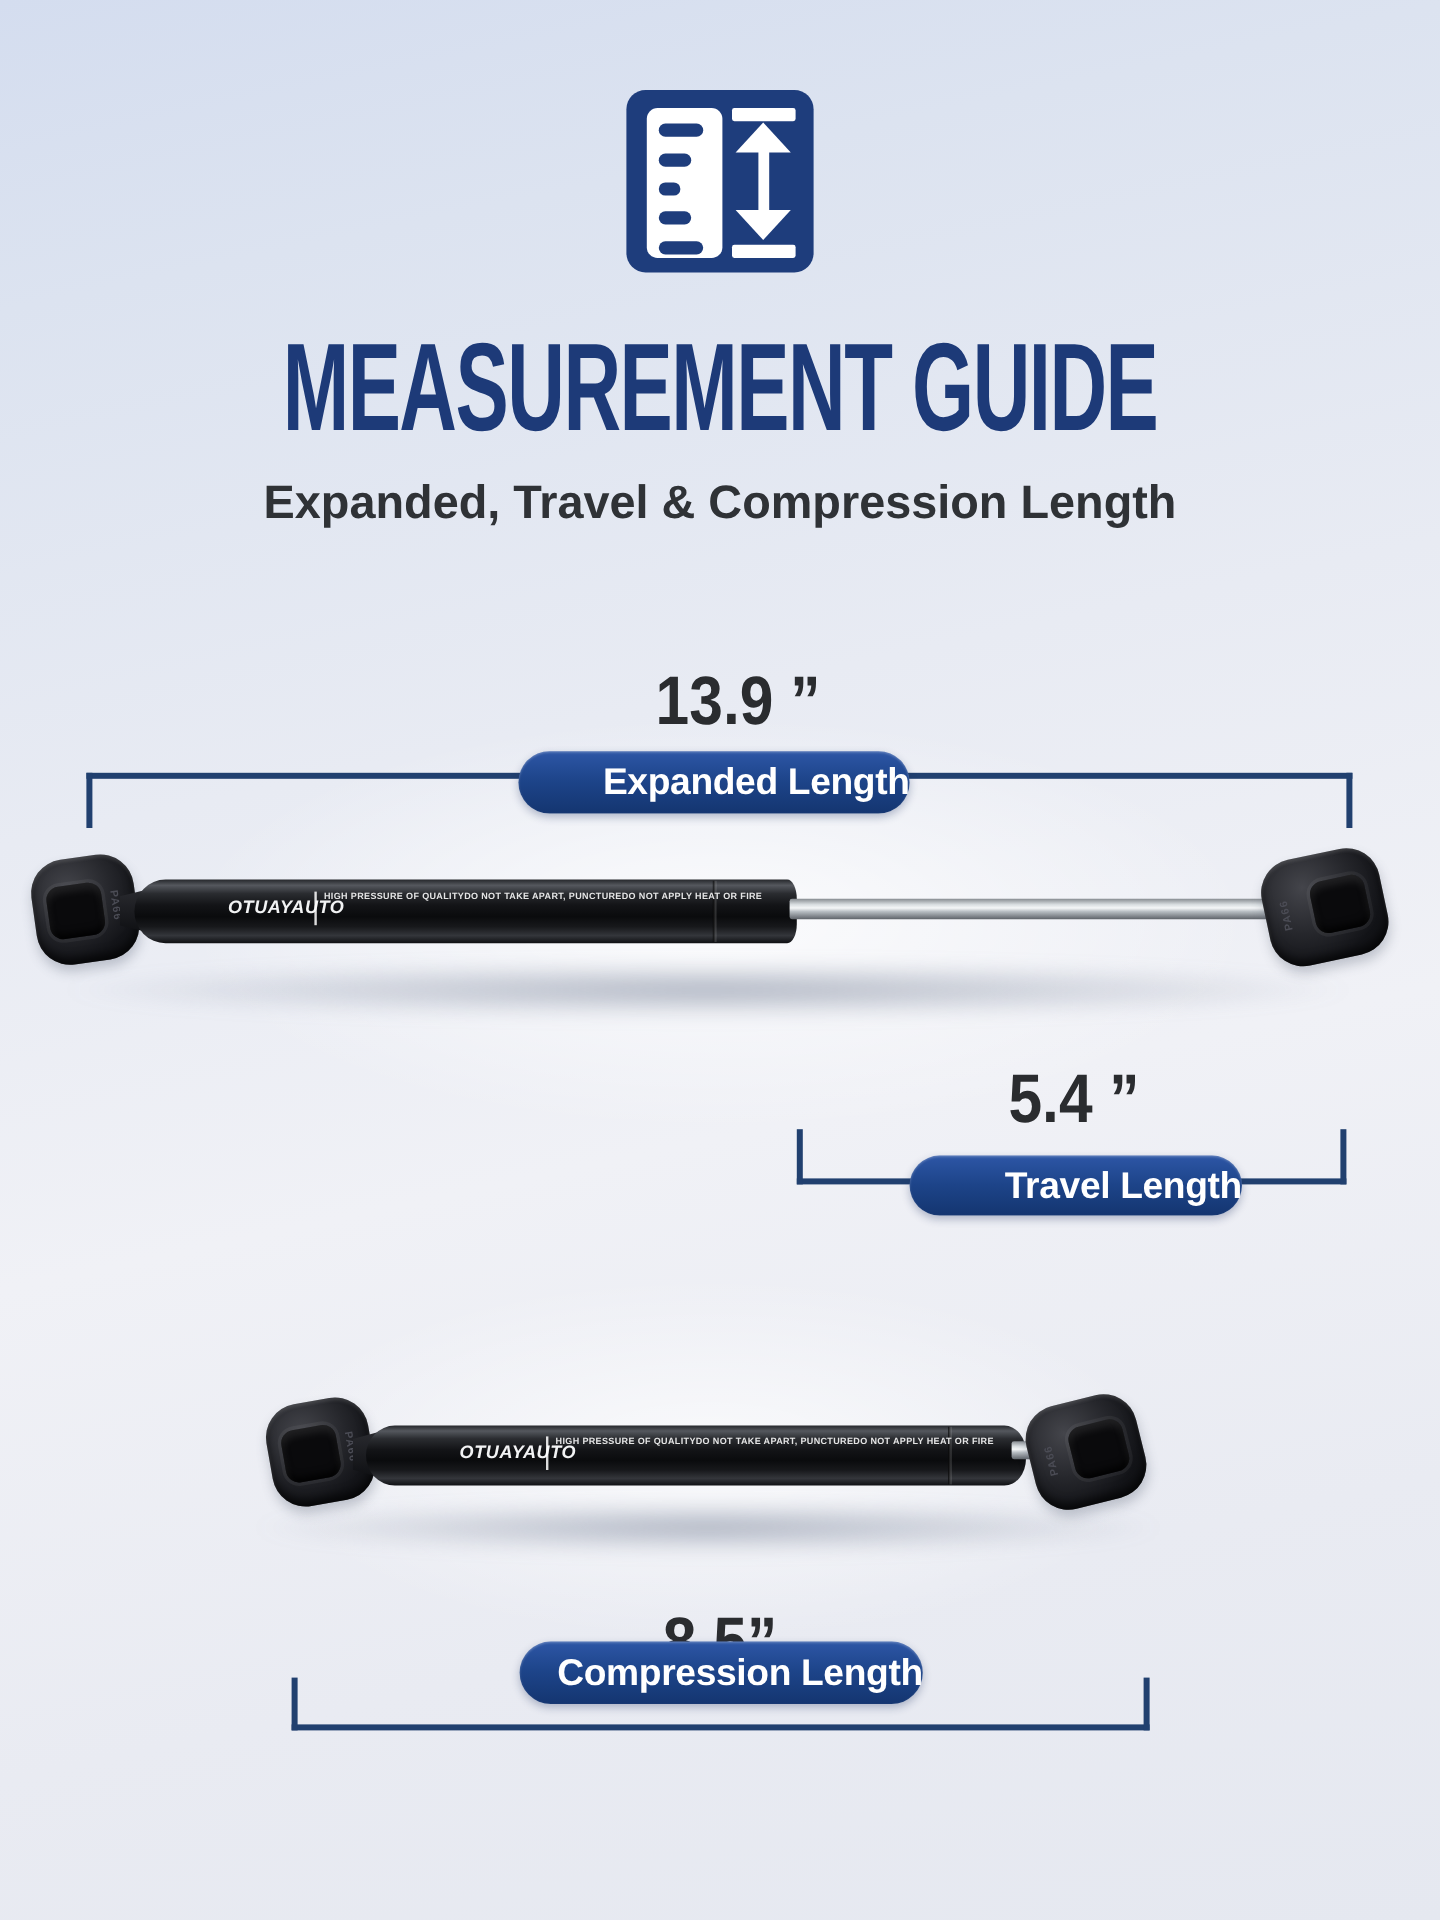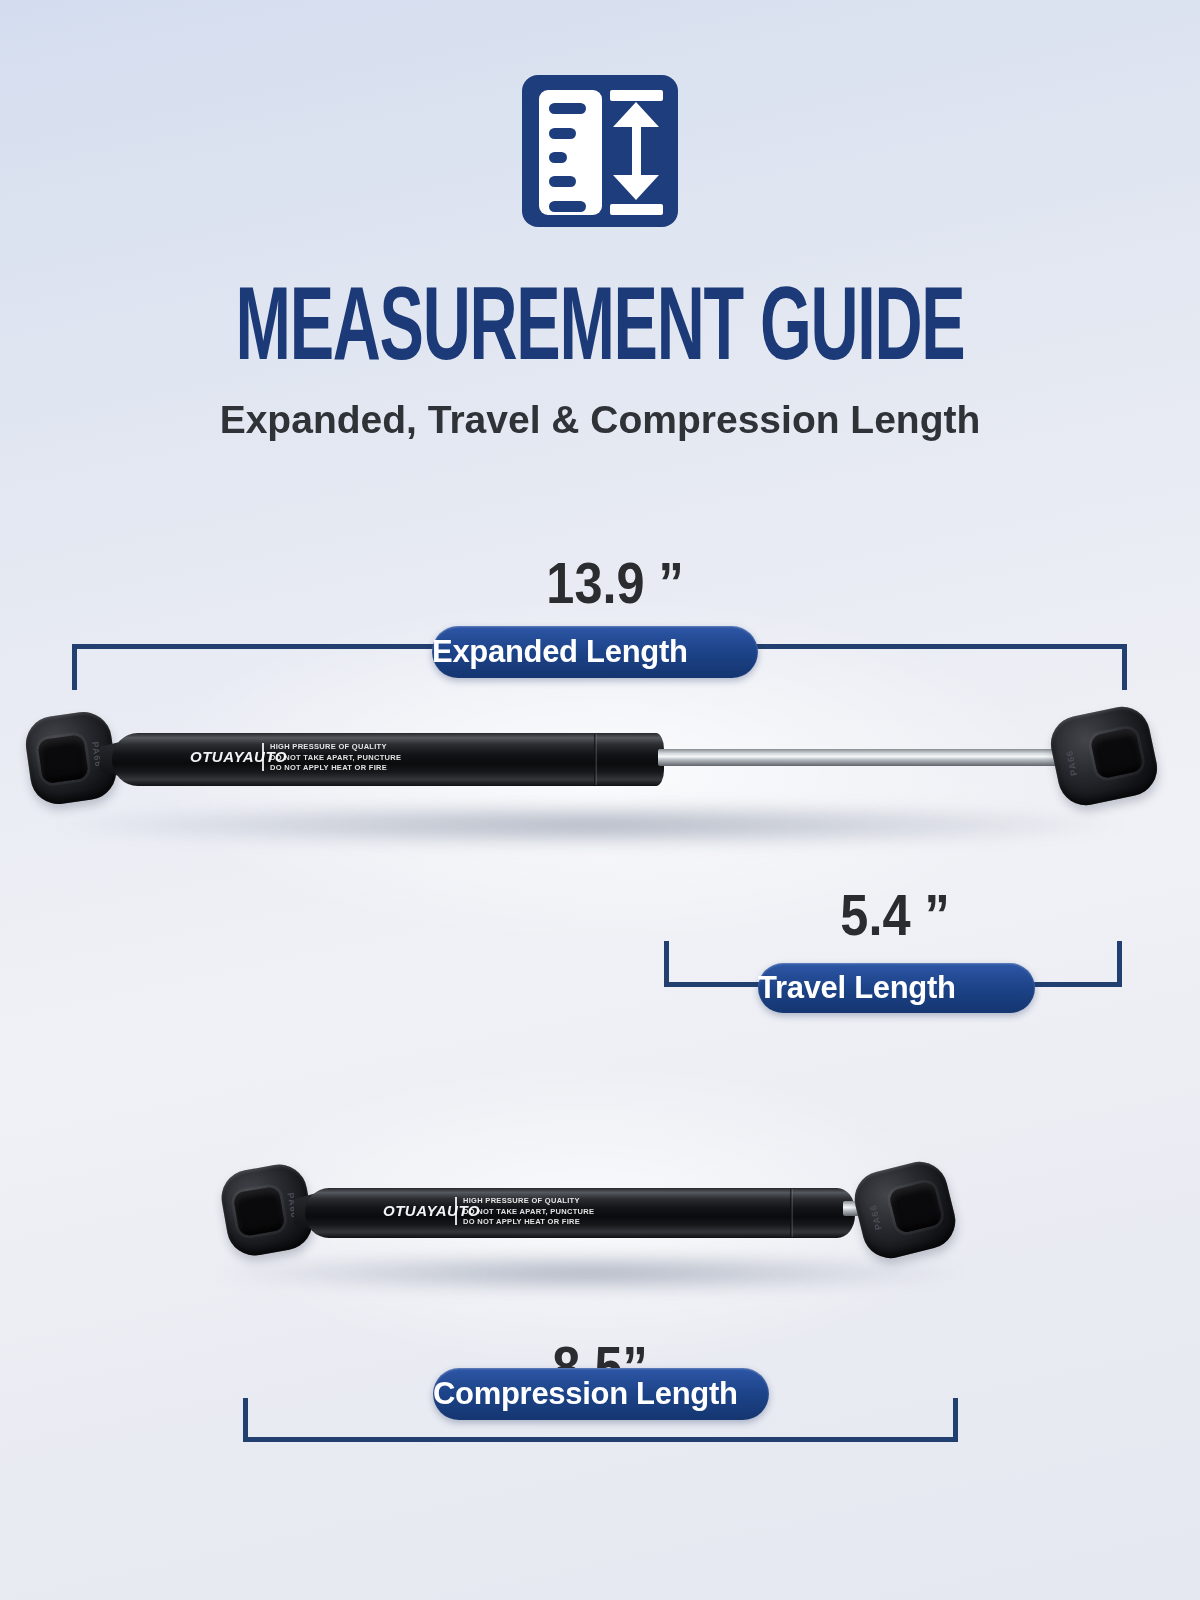--- a/index.html
+++ b/index.html
@@ -40,21 +40,21 @@
     left:0; top:394px; width:1200px; text-align:center;
     font-size:39px; line-height:52px; font-weight:bold; color:#2f3236; letter-spacing:0px;
   }
 
   
   .mnum{
     text-align:center; font-size:56px; line-height:64px; font-weight:bold; color:#2a2c2f;
     transform:scale(0.9,1.02); transform-origin:center; white-space:nowrap;
   }
   .pill{
-    display:flex; align-items:center; justify-content:flex-start;
+    display:flex; align-items:center; justify-content:flex-end;
     color:#ffffff; font-weight:bold; font-size:31px; letter-spacing:-0.3px;
     background:linear-gradient(180deg,#2d56a6 0%, #1d4489 48%, #143570 100%);
     border-radius:27px;
     box-shadow:0 3px 7px rgba(25,45,95,.30), inset 0 1px 2px rgba(255,255,255,.28);
     white-space:nowrap;
   }
   .bline{background:#21406f;}
 
   
   .strut-shadow{
@@ -89,21 +89,21 @@
     position:absolute; top:50%; font-size:9px; font-weight:bold; color:#4b4c55; letter-spacing:1px;
   }
   .label-r{right:4px; transform:translateY(-50%) rotate(90deg);}
   .label-l{left:4px; transform:translateY(-50%) rotate(-90deg);}
   .neck{background:linear-gradient(180deg,#2a2b30,#0e0f12); clip-path:polygon(0 18%, 100% 0, 100% 100%, 0 82%);}
 
   .brand-txt{
     color:#f2f3f4; font-size:15px; font-weight:bold; font-style:italic; letter-spacing:0.5px; white-space:nowrap;
   }
   .warn-sep{width:2px; background:rgba(255,255,255,.85);}
-  .warn-block{display:flex; flex-direction:column; white-space:nowrap;}
+  .warn-block{display:flex; flex-direction:row; white-space:nowrap;}
   .warn-block span{
     color:rgba(255,255,255,.88); font-size:7.5px; line-height:10.5px; font-weight:bold; letter-spacing:0.3px;
   }
 </style>
 </head>
 <body>
 
 <div id="canvas">
 
   <header>

